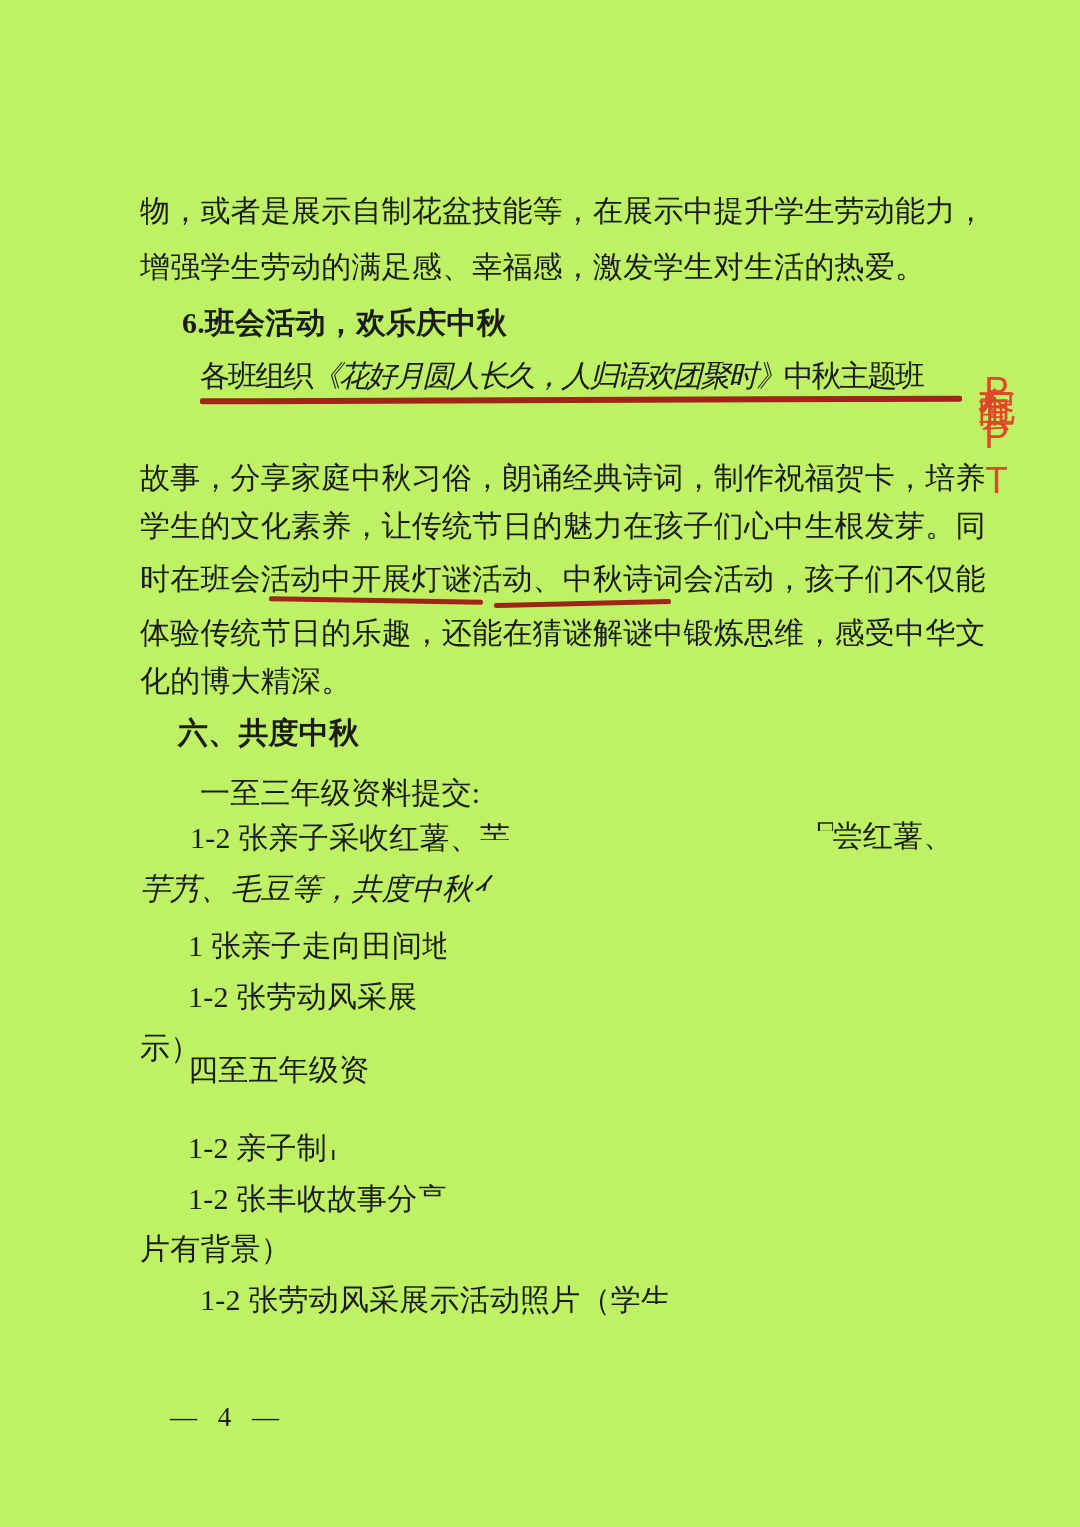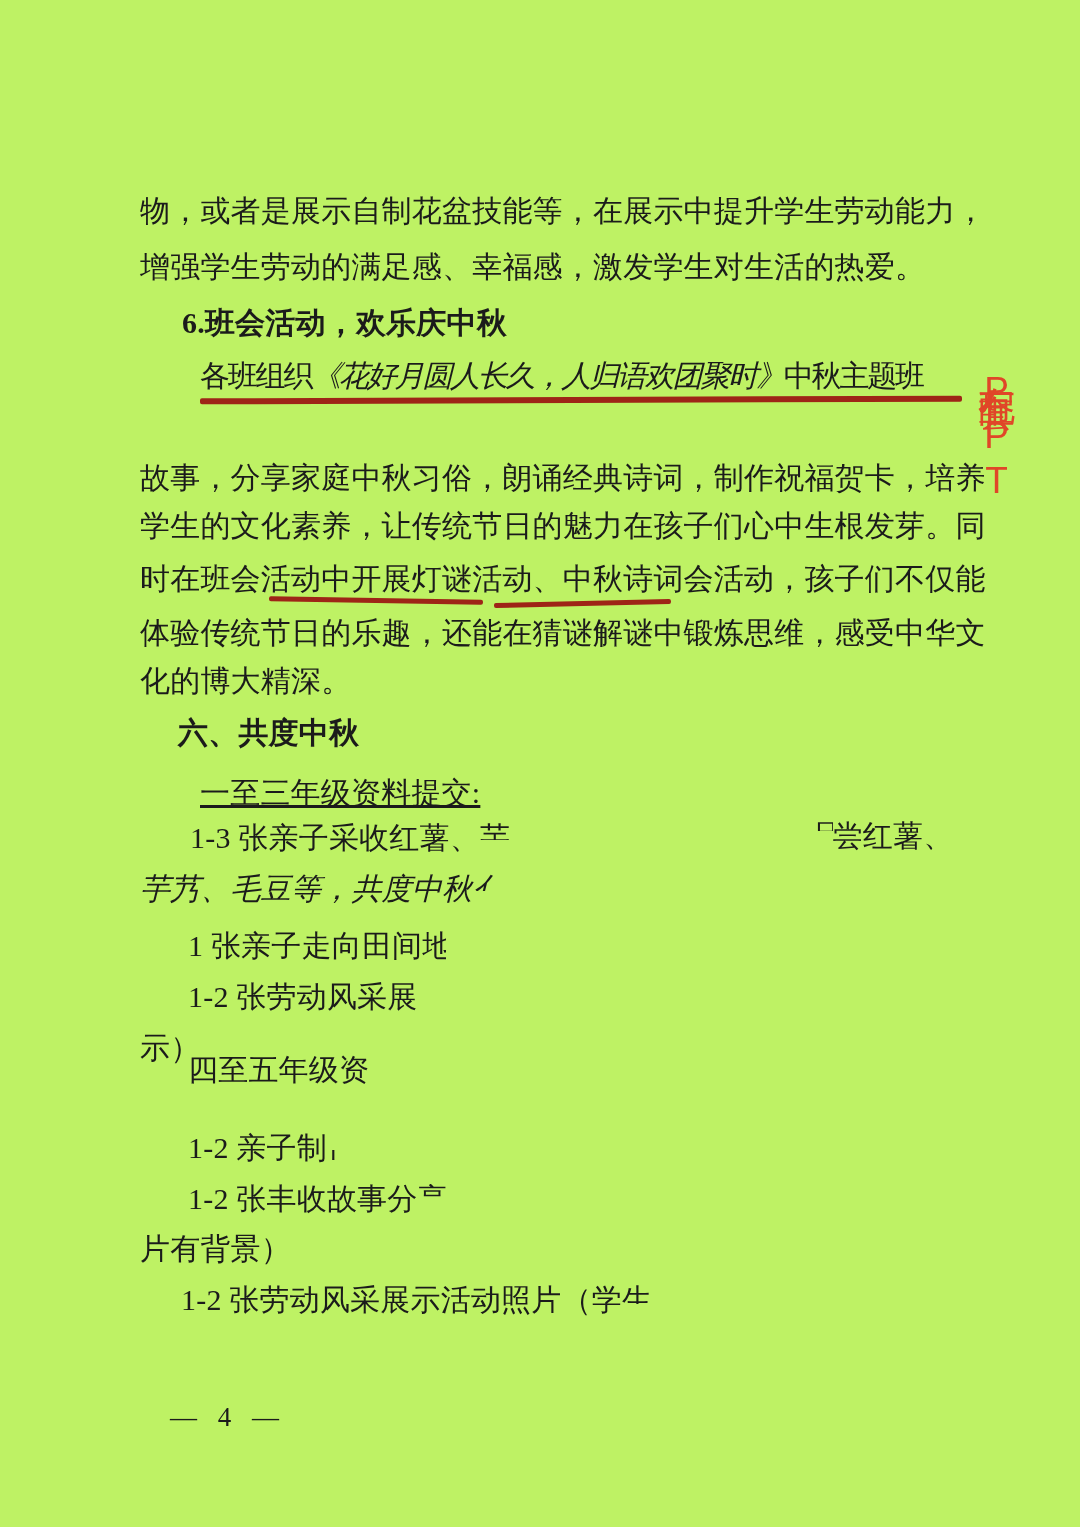--- a/index.html
+++ b/index.html
@@ -72,39 +72,39 @@
 
   <div class="line tight" style="left:200px;top:363px;font-family:Liberation Mono, monospace;"><span>各班组织</span><span class="theme">《花好月圆人长久，人归语欢团聚时》</span><span>中秋主题班</span></div>
   <div class="line" style="left:140px;top:463px;">故事，分享家庭中秋习俗，朗诵经典诗词，制作祝福贺卡，培养</div>
   <div class="line" style="left:140px;top:511px;">学生的文化素养，让传统节日的魅力在孩子们心中生根发芽。同</div>
   <div class="line" style="left:140px;top:564px;">时在班会活动中开展灯谜活动、中秋诗词会活动，孩子们不仅能</div>
   <div class="line" style="left:140px;top:618px;">体验传统节日的乐趣，还能在猜谜解谜中锻炼思维，感受中华文</div>
   <div class="line" style="left:140px;top:666px;">化的博大精深。</div>
 
   <div class="line bold" style="left:178px;top:718px;">六、共度中秋</div>
 
-  <div class="line" style="left:200px;top:778px;text-decoration:underline;">一至三年级资料提交:</div>
+  <div class="line" style="left:200px;top:778px;">一至三年级资料提交:</div>
 
-  <div class="line" style="left:190px;top:823px;"><span>1-3 张亲子采收红薯、</span><span class="cut cut-top55">芋</span></div>
+  <div class="line" style="left:190px;top:823px;"><span>1-2 张亲子采收红薯、</span><span class="cut cut-top55">芋</span></div>
   <div class="line" style="left:811px;top:821px;"><span class="cut cut-top30">品</span><span>尝红薯、</span></div>
   <div class="line" style="left:140px;top:874px;font-style:italic;"><span>芋艿、毛豆等，共度中秋</span><span class="cut cut-top55">亻</span></div>
 
   <div class="line" style="left:188px;top:931px;"><span>1 张亲子走向田间</span><span class="cut cut-left">地</span></div>
 
   <div class="line" style="left:188px;top:982px;">1-2 张劳动风采展</div>
   <div class="line" style="left:140px;top:1033px;">示）</div>
 
   <div class="line" style="left:188px;top:1055px;">四至五年级资</div>
 
   <div class="line" style="left:188px;top:1133px;"><span>1-2 亲子制</span><span class="cut cut-bottom"><span class="inner">作</span></span></div>
 
   <div class="line" style="left:188px;top:1184px;"><span>1-2 张丰收故事分</span><span class="cut cut-top40">享</span></div>
   <div class="line" style="left:140px;top:1234px;">片有背景）</div>
 
-  <div class="line" style="left:181px;top:1285px;"><span>1-2 张劳动风采展示活动照片（学</span><span class="cut cut-top62">生</span></div>
+  <div class="line" style="left:200px;top:1285px;"><span>1-2 张劳动风采展示活动照片（学</span><span class="cut cut-top62">生</span></div>
 
   <div class="mark" style="left: 200px; top: 397px; width: 762px; height: 6px; transform: rotate(-0.2deg); background: rgb(158, 37, 23);"></div>
   <div class="mark" style="left: 269px; top: 598px; width: 214px; transform: rotate(1deg); background: rgb(158, 37, 23);"></div>
   <div class="mark" style="left: 494px; top: 601px; width: 177px; transform: rotate(-1.3deg); background: rgb(158, 37, 23);"></div>
 
   <div class="side-note" style="color: rgb(224, 70, 40);">有配套PPT</div>
 
   <div class="page-number">— 4 —</div>
 
 </div>

